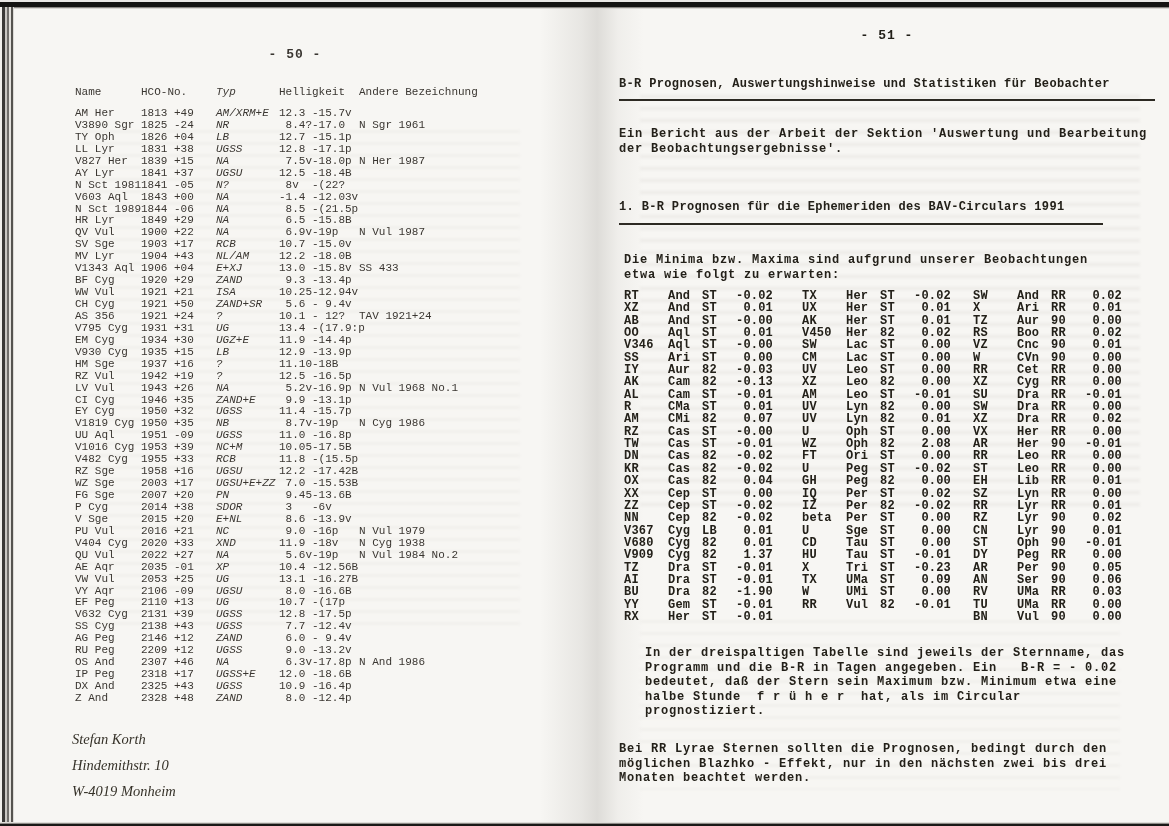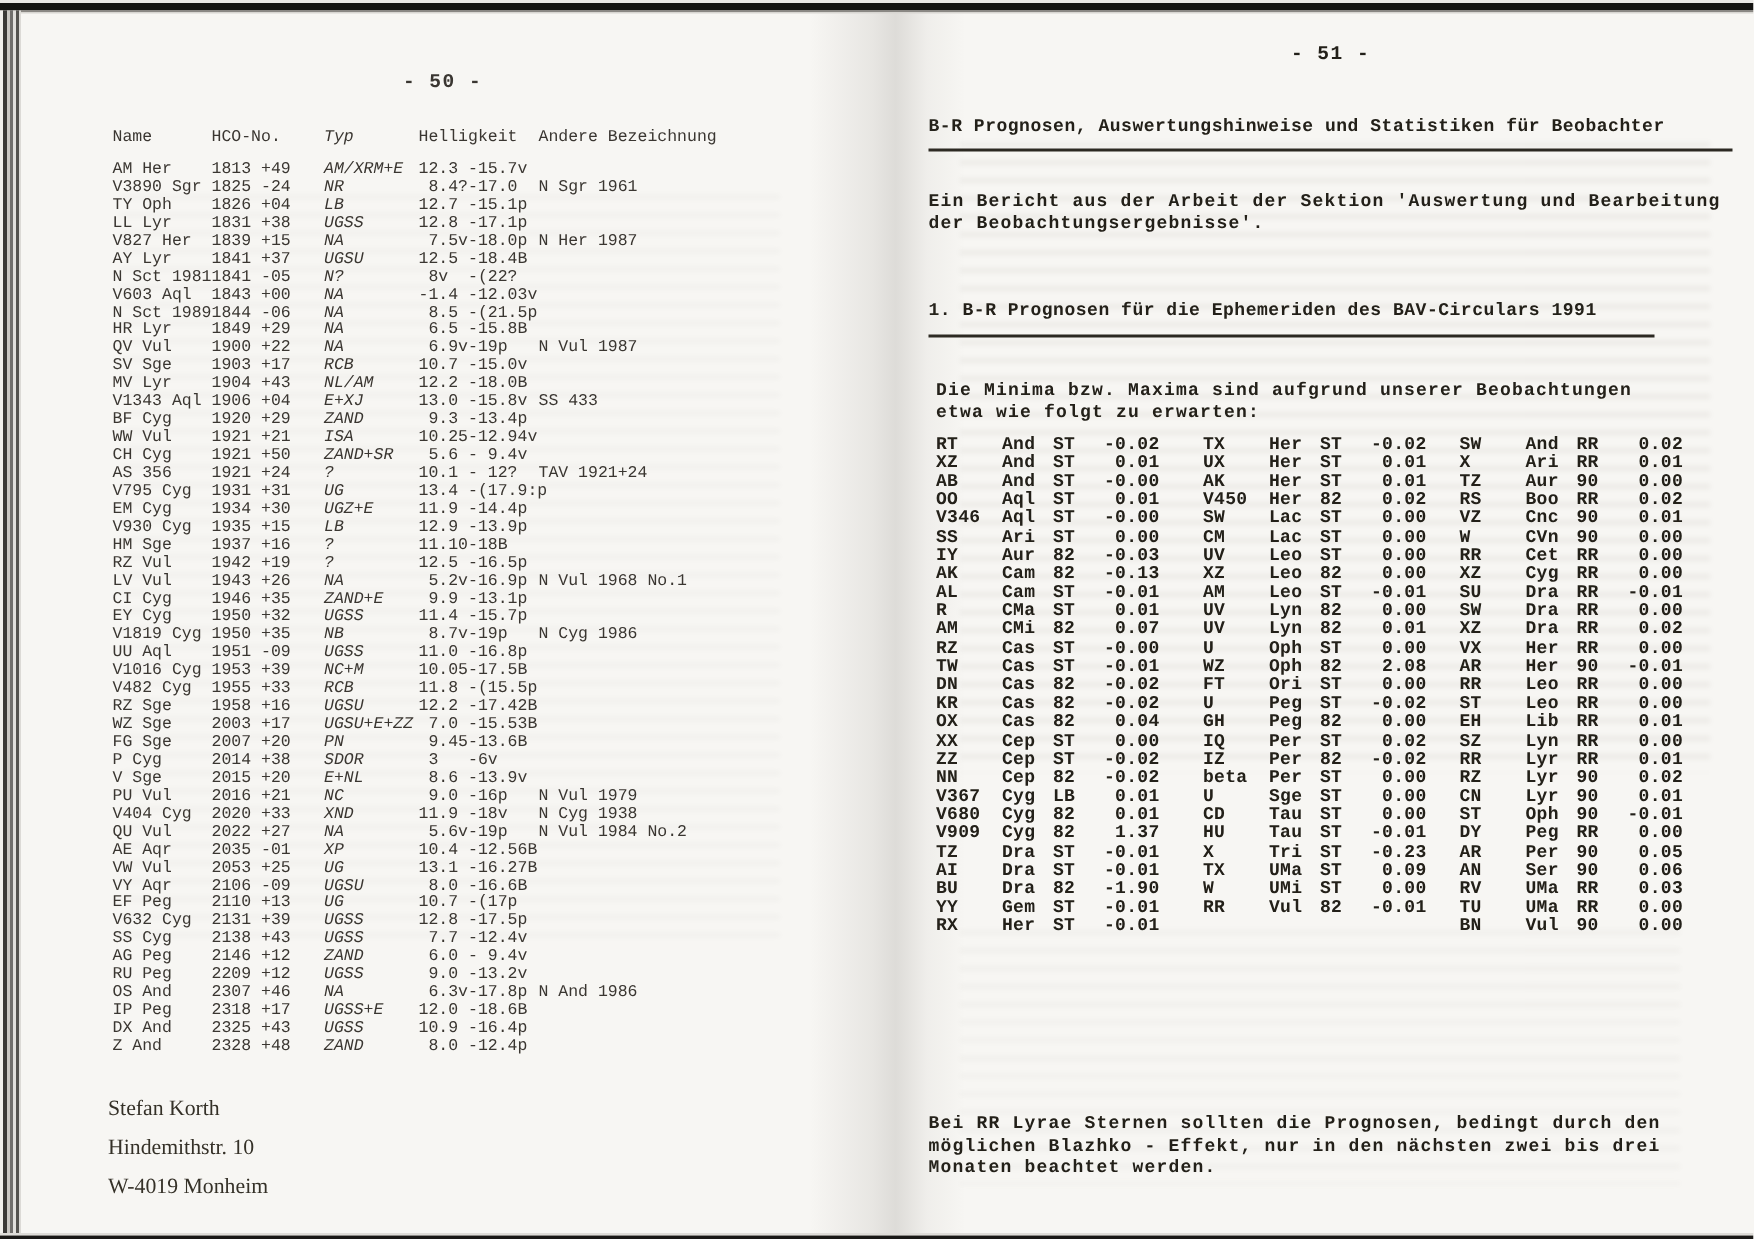--- a/index.html
+++ b/index.html
@@ -34,21 +34,21 @@
   .ltable-body{position:absolute;left:75px;top:108px;font-size:11px;}
   .lrow{display:flex;height:11.95px;line-height:11.95px;white-space:pre;}
   .ltable-head .lrow{height:13px;line-height:13px;}
   .c-name{display:inline-block;width:66px;white-space:pre;}
   .c-hco{display:inline-block;width:75px;white-space:pre;}
   .c-typ{display:inline-block;width:63px;white-space:pre;font-style:italic;}
   .c-hell{display:inline-block;width:80px;white-space:pre;}
   .c-rem{display:inline-block;white-space:pre;text-align:right;}
   .lfooter{position:absolute;left:72px;top:731px;font-family:"Liberation Serif", serif;
     font-size:14.5px;color:#353128;}
-  .lfooter div{margin-bottom:9px;}
+  .lfooter div{margin-bottom:9px;font-style:italic;}
 
   
   .pageno-right{left:59px;top:28px;width:536px;}
   .rtitle{position:absolute;left:59px;top:77px;width:536px;font-size:12px;font-weight:700;
     letter-spacing:.35px;padding-bottom:8px;border-bottom:2px solid #2c2922;margin:0;}
   .rintro{position:absolute;left:59px;top:127px;margin:0;font-size:12px;line-height:15px;
     letter-spacing:.8px;white-space:pre;}
   .rheading{position:absolute;left:59px;top:200px;width:484px;font-size:12px;font-weight:700;
     letter-spacing:.35px;padding-bottom:9px;border-bottom:2px solid #2c2922;margin:0;}
   .tintro{position:absolute;left:64px;top:253px;margin:0;font-size:12px;line-height:14.5px;
@@ -692,20 +692,25 @@
           </span>
           <span class="brgroup bg3">
             <span class="b-name">BN</span>
             <span class="b-con">Vul</span>
             <span class="b-prog">90</span>
             <span class="b-val">0.00</span>
           </span>
         </div>
       </div>
 
+    <p class="rpara1">In der dreispaltigen Tabelle sind jeweils der Sternname, das
+Programm und die B-R in Tagen angegeben. Ein   B-R = - 0.02
+bedeutet, daß der Stern sein Maximum bzw. Minimum etwa eine
+halbe Stunde  f r ü h e r  hat, als im Circular
+prognostiziert.</p>
 
     <p class="rpara2">Bei RR Lyrae Sternen sollten die Prognosen, bedingt durch den
 möglichen Blazhko - Effekt, nur in den nächsten zwei bis drei
 Monaten beachtet werden.</p>
   </section>
 
   <div class="gutter"></div>
   <div class="edge-top"></div>
   <div class="edge-left"></div>
   <div class="edge-bottom"></div>

